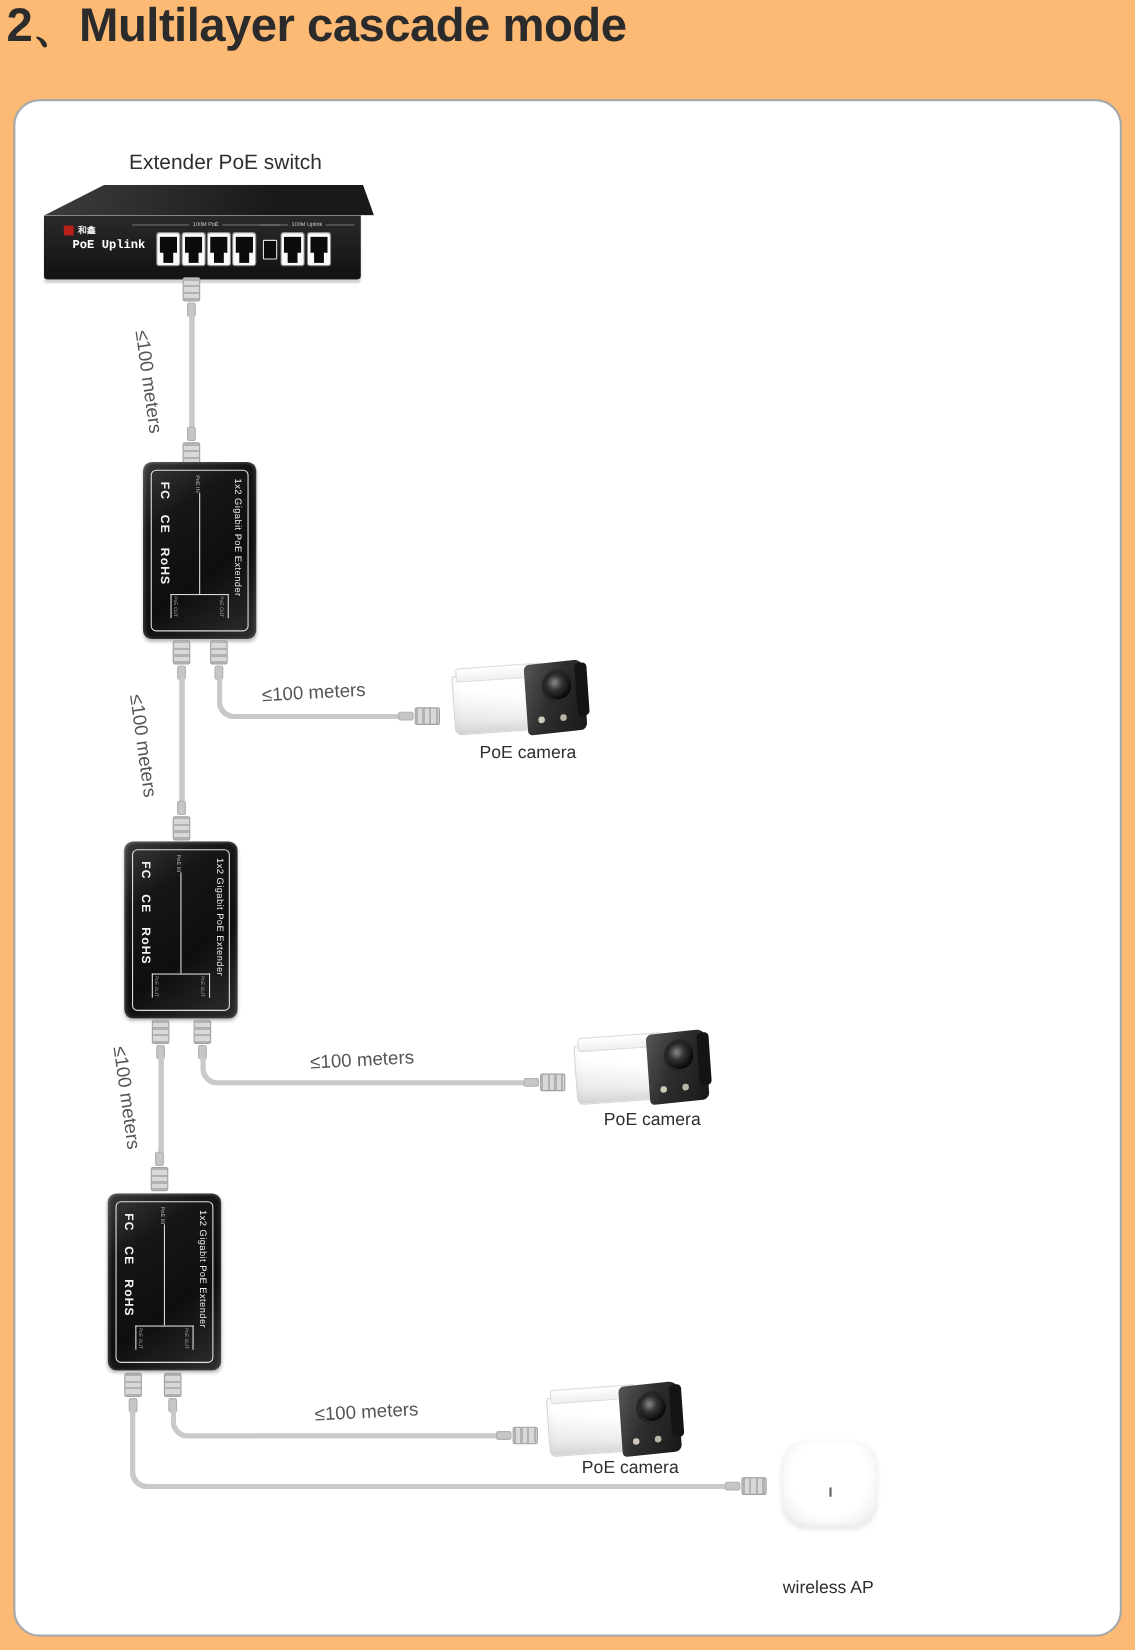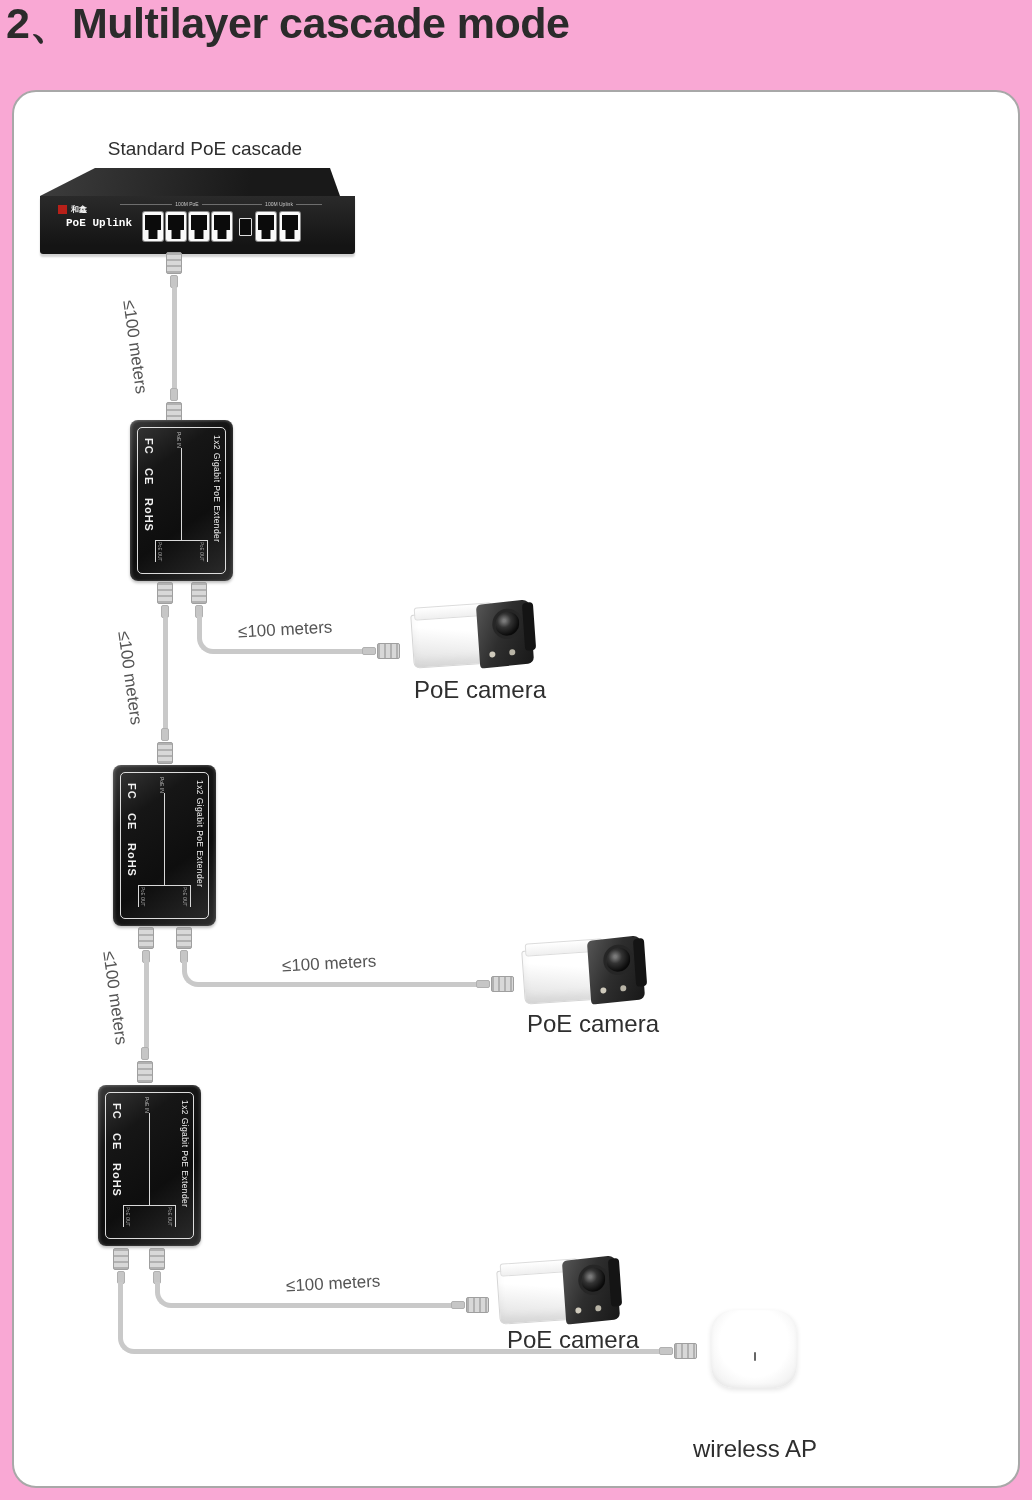--- a/index.html
+++ b/index.html
@@ -1,28 +1,28 @@
 <!DOCTYPE html>
 <html><head>
 <meta charset="utf-8">
 <style>
   html,body{margin:0;padding:0;background:#ffffff;}
-  #stage{position:relative;width:1032px;height:1500px;background:#f9a8d4;overflow:hidden;
+  #stage{position:relative;width:1032px;height:1500px;background:#fdba74;overflow:hidden;
          font-family:"Liberation Sans",sans-serif;}
 
   
   .page-title{position:absolute;left:6px;top:-6px;font-size:43px;line-height:58px;
               font-weight:bold;color:#2b2b2b;letter-spacing:-0.5px;white-space:nowrap;}
 
   
   .frame{position:absolute;left:12px;top:90px;width:1004px;height:1394px;
          border:2px solid #a8a8a8;border-radius:24px;background:#fff;}
 
   
-  .devlabel{position:absolute;font-size:24px;color:#2e2e2e;text-align:center;white-space:nowrap;}
+  .devlabel{position:absolute;font-size:16px;color:#2e2e2e;text-align:center;white-space:nowrap;}
   .hlabel{position:absolute;font-size:17px;color:#555;white-space:nowrap;transform:rotate(-3deg);}
   .vlabel{position:absolute;font-size:17px;color:#555;white-space:nowrap;
           transform-origin:0 0;transform:rotate(82deg);}
 
   
   .cable-v{position:absolute;width:5px;background:#c9c9c9;border-radius:3px;}
   .cable-L{position:absolute;border-left:5px solid #c9c9c9;border-bottom:5px solid #c9c9c9;
            border-bottom-left-radius:16px;box-sizing:border-box;}
   .plug-v{position:absolute;width:16px;height:36px;}
   .plug-v::before{content:'';position:absolute;left:0;top:0;width:16px;height:22px;box-sizing:border-box;
@@ -36,21 +36,21 @@
       background:#d8d8d8;background-image:repeating-linear-gradient(to right,rgba(0,0,0,.18) 0 2px,transparent 2px 6px);
       border:1px solid #9f9f9f;border-radius:2px;}
   .plug-h::after{content:'';position:absolute;left:0;top:4px;width:14px;height:8px;box-sizing:border-box;
       background:#c6c6c6;border:1px solid #b0b0b0;border-radius:2px;}
 
   
   .switch{position:absolute;left:40px;top:168px;width:300px;height:90px;}
   .sw-top{position:absolute;left:0;top:0;width:300px;height:28px;
           background:linear-gradient(100deg,#3d3d3d,#191919 70%);
           clip-path:polygon(55px 0,290px 0,300px 100%,0 100%);}
-  .sw-front{position:absolute;left:0;top:28px;width:315px;height:58px;
+  .sw-front{position:absolute;left:0;top:28px;width:288px;height:58px;
           background:linear-gradient(#2a2a2a,#141414 85%);border-radius:0 0 3px 3px;
           box-shadow:0 3px 2px rgba(0,0,0,.18);}
   .sw-logo{position:absolute;left:18px;top:9px;width:9px;height:9px;background:#b72019;}
   .sw-brand{position:absolute;left:31px;top:8px;font-size:8px;color:#f5f5f5;font-weight:bold;}
   .sw-name{position:absolute;left:26px;top:21px;font-size:11px;font-weight:bold;color:#ffffff;
            font-family:"Liberation Mono",monospace;letter-spacing:0px;}
   .sw-grouplabel{position:absolute;top:5px;font-size:5px;color:#c9c9c9;display:flex;align-items:center;gap:3px;}
   .sw-grouplabel::before,.sw-grouplabel::after{content:'';height:1px;background:#6e6e6e;flex:1;}
   .sw-grouplabel.poe{left:80px;width:134px;}
   .sw-grouplabel.uplink{left:196px;width:86px;}
@@ -104,21 +104,21 @@
   .ap-led{position:absolute;left:50%;top:54%;width:2px;height:9px;background:#666;border-radius:1px;}
 </style>
 </head>
 <body>
 
 <div id="stage">
 
   <div class="page-title">2、Multilayer cascade mode</div>
   <div class="frame"></div>
 
-  <div class="devlabel" style="left:105px;top:138px;width:200px;font-size:19px;">Standard PoE cascade</div>
+  <div class="devlabel" style="left:105px;top:138px;width:200px;font-size:19px;">Extender PoE switch</div>
 
   <div class="switch">
     <div class="sw-top"></div>
     <div class="sw-front">
       <div class="sw-logo"></div>
       <div class="sw-brand">和鑫</div>
       <div class="sw-name">PoE Uplink</div>
       <div class="sw-grouplabel poe">
           <span>100M PoE</span>
         </div>

